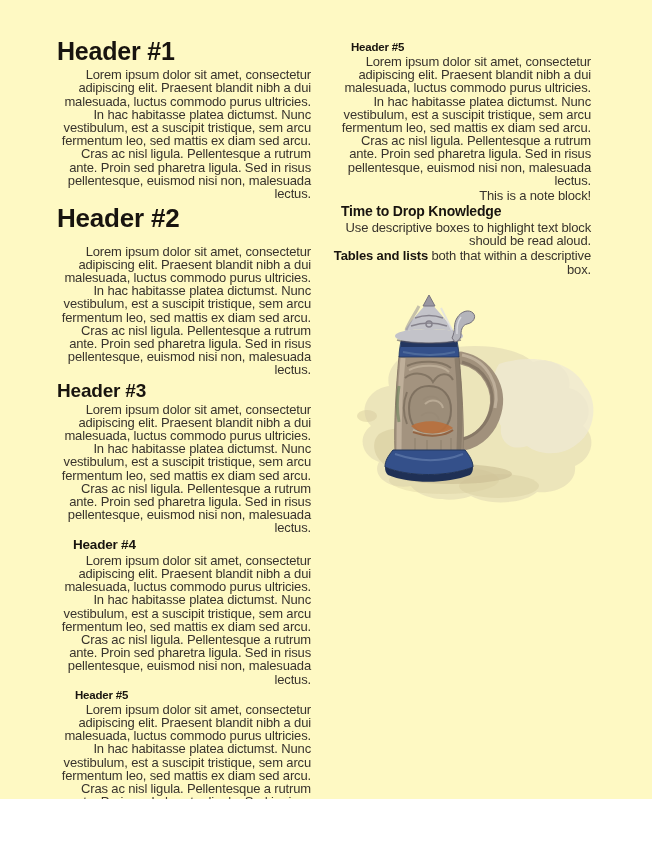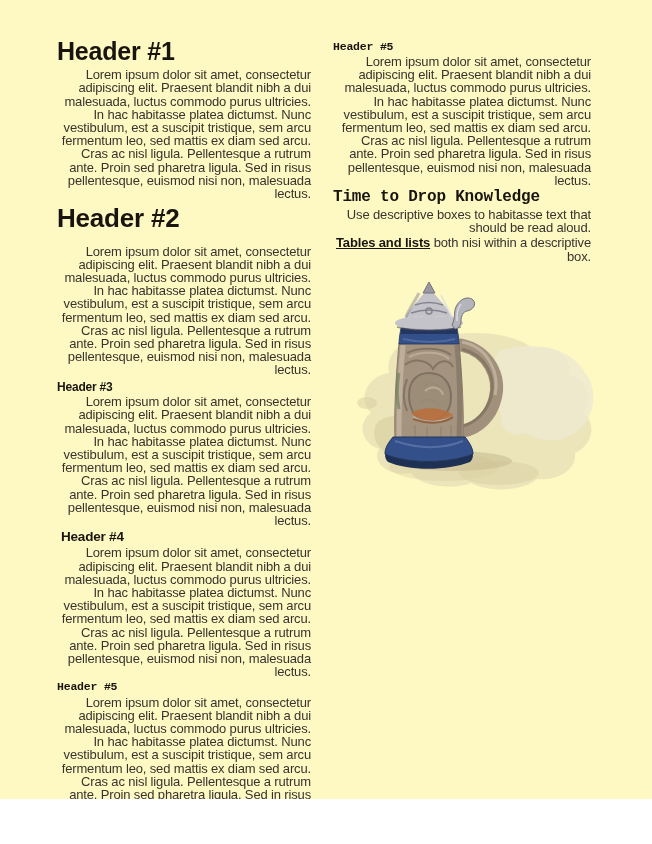--- a/index.html
+++ b/index.html
@@ -6,26 +6,26 @@
   .page {
     position:relative; width:652px; height:799px; background:#fef9c3;
     font-family:"Liberation Sans", sans-serif; color:#38332d; overflow:hidden;
   }
   .col { position:absolute; top:38px; }
   .col-left  { left:57px;  width:254px; }
   .col-right { left:333px; width:258px; }
   h1,h2,h3,h4,h5,h6 { margin:0; color:#18140f; font-weight:700; line-height:1.05; letter-spacing:-0.2px; }
   h1 { font-size:25px; margin:0 0 4px; }
   h2 { font-size:26px; margin:5px 0 12px; }
-  h3 { font-size:12px; margin:4px 0 2px; }
-  h4 { font-size:13.5px; margin:3px 4px 2px; }
-  h5 { font-size:11.5px; margin:3px 0 2px;font-family:Liberation Mono, monospace; }
-  h6 { font-size:16px; margin:2px 0 2px;font-family:Liberation Mono, monospace; }
+  h3 { font-size:19px; margin:4px 0 2px; }
+  h4 { font-size:13.5px; margin:3px 16px 2px; }
+  h5 { font-size:11.5px; margin:3px 18px 2px; }
+  h6 { font-size:14px; margin:2px 8px 2px; }
   p  { font-size:13px; line-height:13.2px; margin:0 0 2px; letter-spacing:-0.15px;text-align:right; }
-  p strong { color:#18140f;text-decoration:underline; }
+  p strong { color:#18140f; }
   .illustration { margin:18px 0 0 16px; width:258px; height:214px; }
   .illustration svg { display:block; }
 </style>
 </head>
 <body>
 
 <div class="page">
 
   <div class="col col-left">
     <h1>Header #1</h1>
@@ -37,25 +37,26 @@
     <h4>Header #4</h4>
     <p>Lorem ipsum dolor sit amet, consectetur adipiscing elit. Praesent blandit nibh a dui malesuada, luctus commodo purus ultricies. In hac habitasse platea dictumst. Nunc vestibulum, est a suscipit tristique, sem arcu fermentum leo, sed mattis ex diam sed arcu. Cras ac nisl ligula. Pellentesque a rutrum ante. Proin sed pharetra ligula. Sed in risus pellentesque, euismod nisi non, malesuada lectus.</p>
     <h5>Header #5</h5>
     <p>Lorem ipsum dolor sit amet, consectetur adipiscing elit. Praesent blandit nibh a dui malesuada, luctus commodo purus ultricies. In hac habitasse platea dictumst. Nunc vestibulum, est a suscipit tristique, sem arcu fermentum leo, sed mattis ex diam sed arcu. Cras ac nisl ligula. Pellentesque a rutrum ante. Proin sed pharetra ligula. Sed in risus pellentesque, euismod nisi non, malesuada lectus.</p>
   </div>
 
   <div class="col col-right">
     <h5>Header #5</h5>
     <p>Lorem ipsum dolor sit amet, consectetur adipiscing elit. Praesent blandit nibh a dui malesuada, luctus commodo purus ultricies. In hac habitasse platea dictumst. Nunc vestibulum, est a suscipit tristique, sem arcu fermentum leo, sed mattis ex diam sed arcu. Cras ac nisl ligula. Pellentesque a rutrum ante. Proin sed pharetra ligula. Sed in risus pellentesque, euismod nisi non, malesuada lectus.</p>
 
+    <p>This is a note block!</p>
 
     <h6>Time to Drop Knowledge</h6>
-    <p>Use descriptive boxes to habitasse text that should be read aloud.</p>
+    <p>Use descriptive boxes to highlight text block should be read aloud.</p>
 
-    <p><strong>Tables and lists</strong><span> both nisi within a descriptive box.</span></p>
+    <p><strong>Tables and lists</strong><span> both that within a descriptive box.</span></p>
 
     <div class="illustration">
       <svg width="258" height="214" viewBox="0 0 258 214" xmlns="http://www.w3.org/2000/svg">
 
         <path opacity="0.75" d="M95,55 C60,50 35,70 40,92 C18,95 8,118 22,132 C8,142 12,162 30,168 C22,182 40,196 62,192 C70,204 100,210 122,202 C140,212 175,210 188,198 C210,200 228,188 226,172 C244,164 248,142 234,132 C246,118 238,98 220,94 C224,76 204,62 184,68 C170,54 130,48 95,55 Z" fill="#e6ddb7"></path>
         <path opacity="0.8" d="M150,70 C185,58 225,68 236,92 C250,108 246,138 228,150 C214,162 192,162 178,152 C160,158 150,146 152,132 C140,112 140,86 150,70 Z" fill="#efe8d2"></path>
         <path opacity="0.6" d="M30,140 C45,130 70,135 75,150 C80,168 60,180 42,174 C26,168 20,150 30,140 Z" fill="#d7cb9f"></path>
         <ellipse opacity="0.45" cx="150" cy="192" rx="40" ry="12" fill="#d7cb9f"></ellipse>
         <ellipse opacity="0.35" cx="95" cy="186" rx="55" ry="14" fill="#d7cb9f"></ellipse>
         <ellipse opacity="0.5" cx="18" cy="122" rx="10" ry="6" fill="#d7cb9f"></ellipse>

